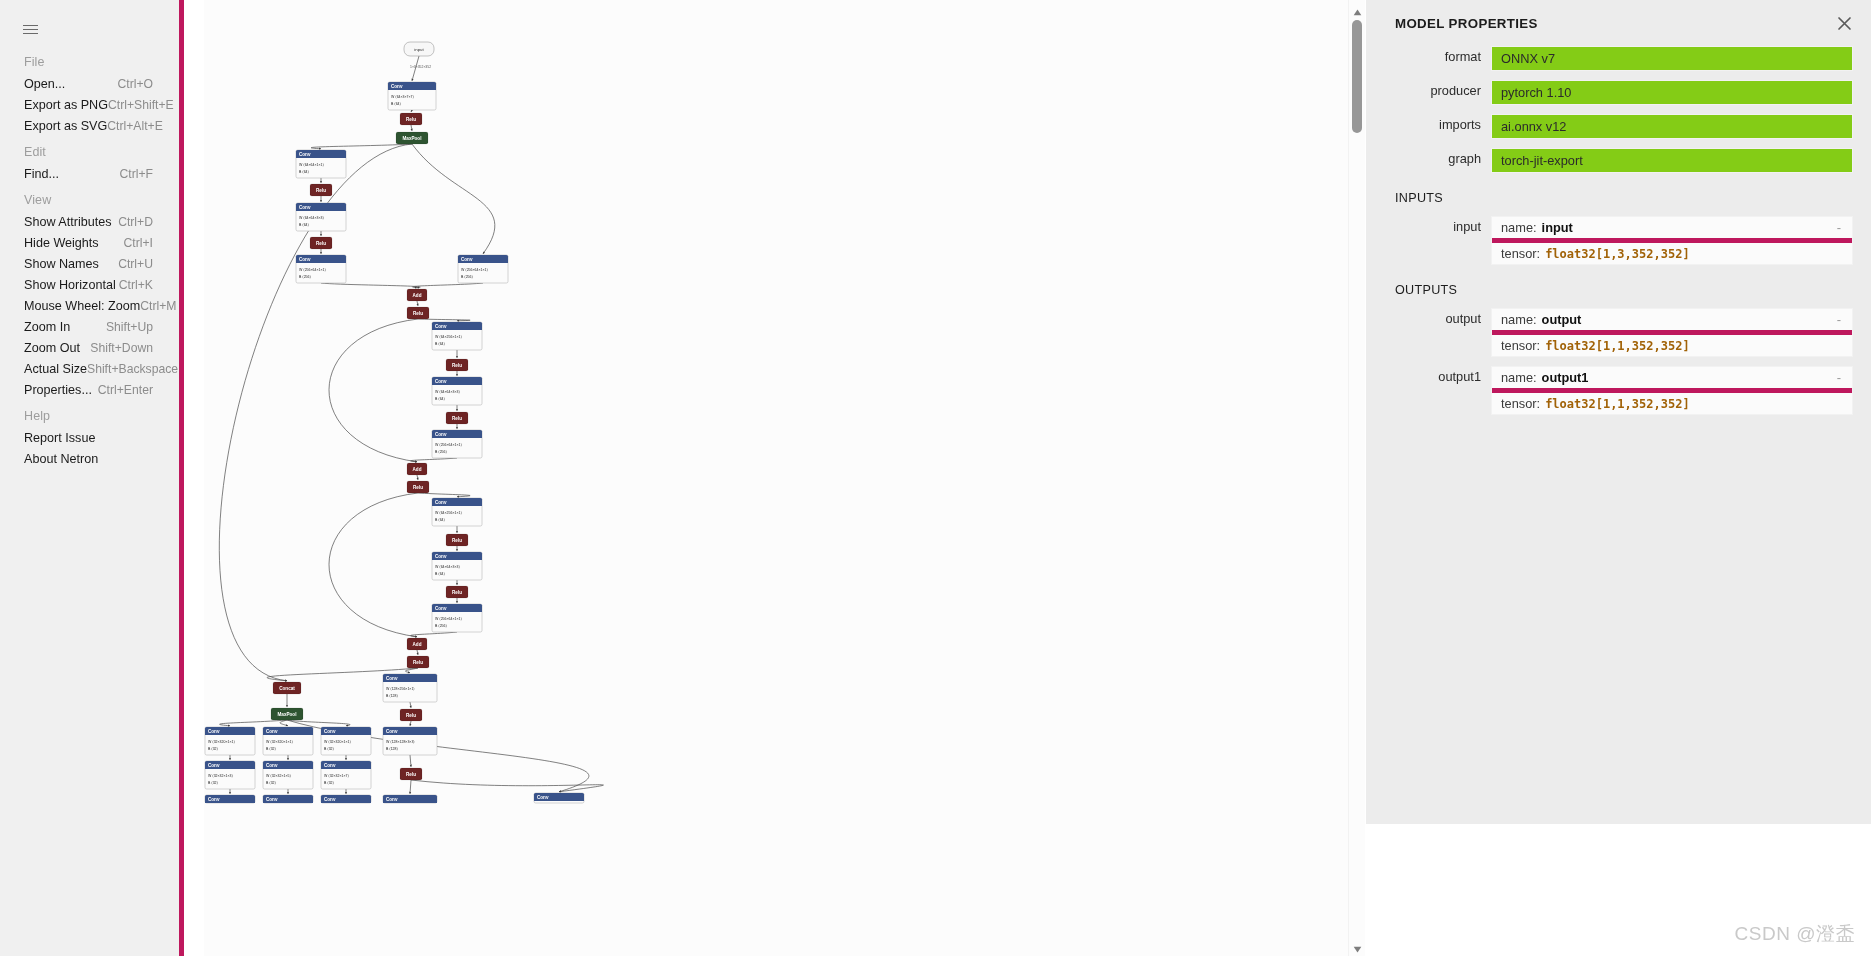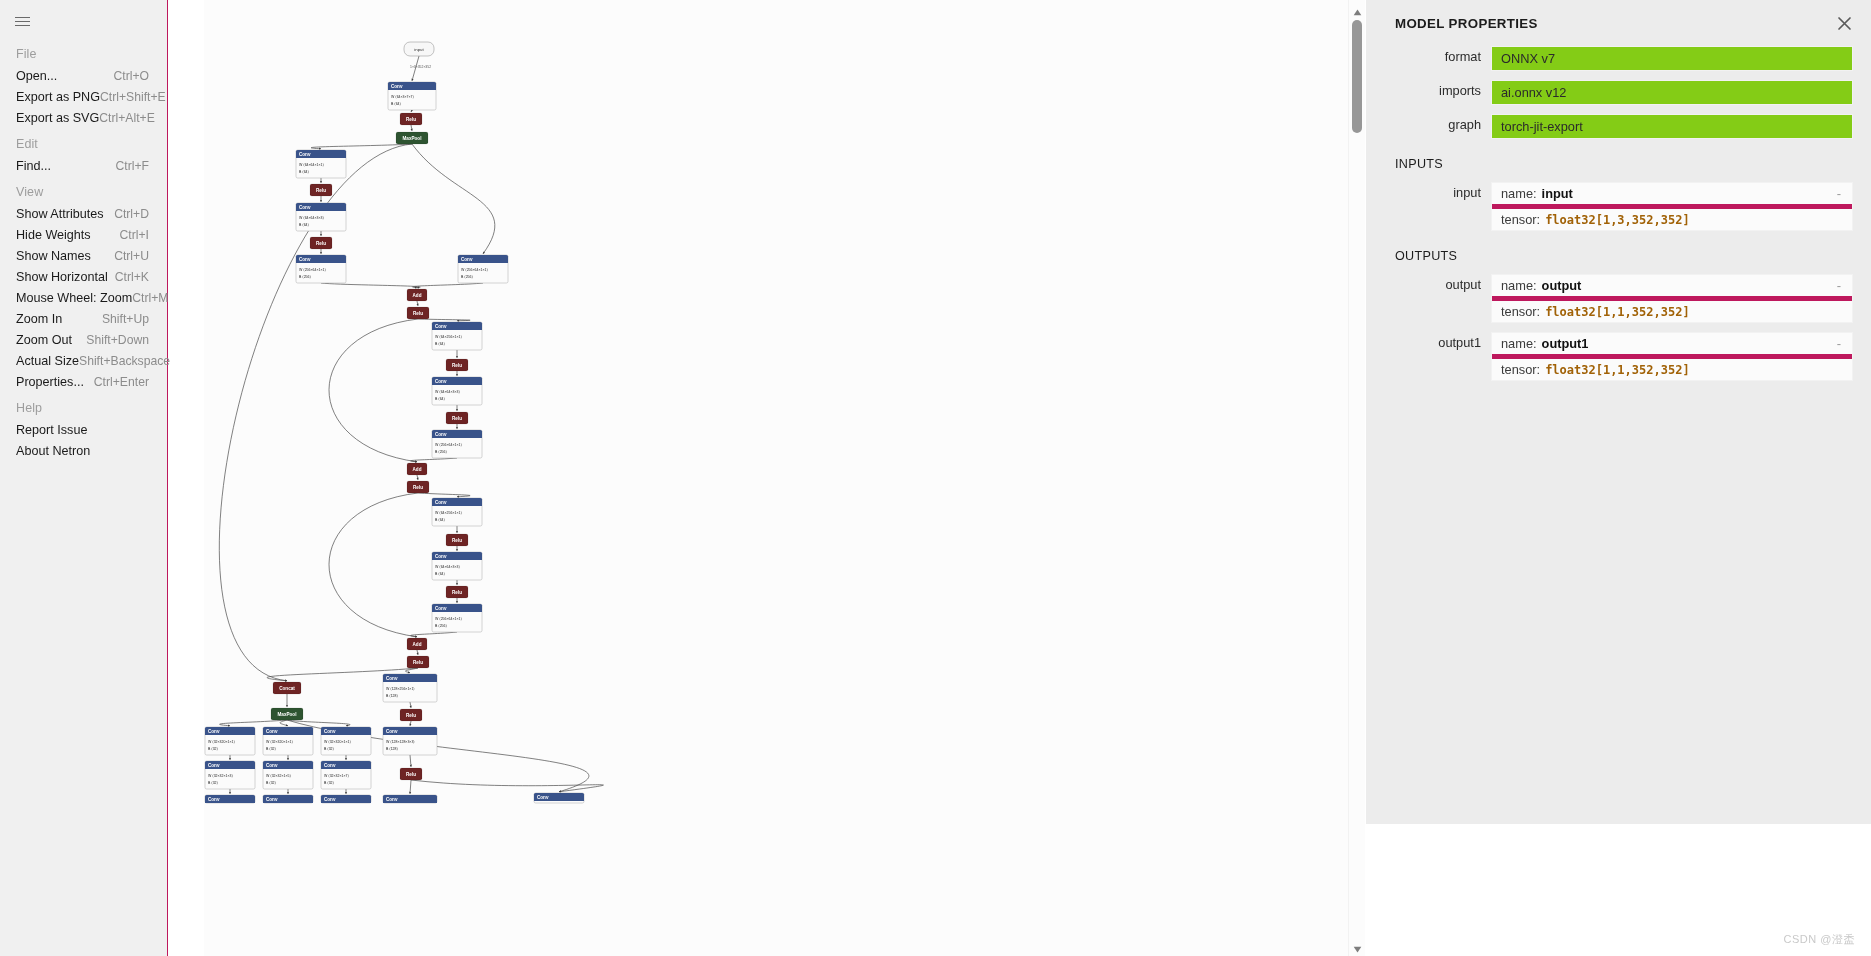--- a/index.html
+++ b/index.html
@@ -9,24 +9,24 @@
     overflow: hidden;
     background: #ffffff;
     font-family: "Liberation Sans", sans-serif;
     -webkit-font-smoothing: antialiased;
   }
   #app { position: relative; width: 1871px; height: 956px; }
 
   
   #menu {
     position: absolute; left: 0; top: 0;
-    width: 168px; height: 956px;
+    width: 184px; height: 956px;
     background: #f0f0f0;
-    border-right: 1px solid #be185d;
-    padding: 4px;
+    border-right: 5px solid #be185d;
+    padding: 12px;
   }
   #hamburger {
     width: 100%; height: 34px;
     display: flex; align-items: center;
     padding-left: 11px;
   }
   #hamburger .bars { display: block; width: 15px; }
   #hamburger .bars i {
     display: block; height: 1px; background: #6a6a6a; margin: 3px 0;
   }
@@ -137,21 +137,21 @@
   }
   .arg-line:last-child { border-bottom: none; }
   .arg-line .lbl { color: #3a3a3a; }
   .arg-line .val-b { font-weight: bold; color: #111; }
   .arg-line .mono { font-family: "DejaVu Sans Mono", monospace; font-size: 12px; font-weight: bold; color: #a16207; }
   .arg-line .dash { color: #9a9a9a; font-size: 13px; padding-right: 2px; }
 
   
   #watermark {
     position: absolute; right: 16px; bottom: 9px;
-    font-size: 11px; color: #c9c9c9;
+    font-size: 19px; color: #c9c9c9;
     letter-spacing: 0.5px;
     user-select: none;
   }
 
   
   .n-title { font-family: "Liberation Sans", sans-serif; font-size: 4.6px; fill: #ffffff; font-weight: 600; }
   .n-attr  { font-family: "Liberation Sans", sans-serif; font-size: 3.5px; fill: #222222; }
   .e-lbl   { font-family: "Liberation Sans", sans-serif; font-size: 3.4px; fill: #555555; }
   .io-lbl  { font-family: "Liberation Sans", sans-serif; font-size: 4.4px; fill: #333333; }
 </style>
@@ -556,20 +556,24 @@
           <path d="M2,2 L13,13 M13,2 L2,13" stroke="#5a5a5a" stroke-width="1.7" stroke-linecap="round"></path>
         </svg>
       </div>
     </div>
     <div id="props-body">
         <div class="kv-row">
           <div class="kv-key">format</div>
           <div class="kv-val">ONNX v7</div>
         </div>
         <div class="kv-row">
+          <div class="kv-key">producer</div>
+          <div class="kv-val">pytorch 1.10</div>
+        </div>
+        <div class="kv-row">
           <div class="kv-key">imports</div>
           <div class="kv-val">ai.onnx v12</div>
         </div>
         <div class="kv-row">
           <div class="kv-key">graph</div>
           <div class="kv-val">torch-jit-export</div>
         </div>
         <div class="sec-head">INPUTS</div>
         <div class="kv-row">
           <div class="kv-key">input</div>

